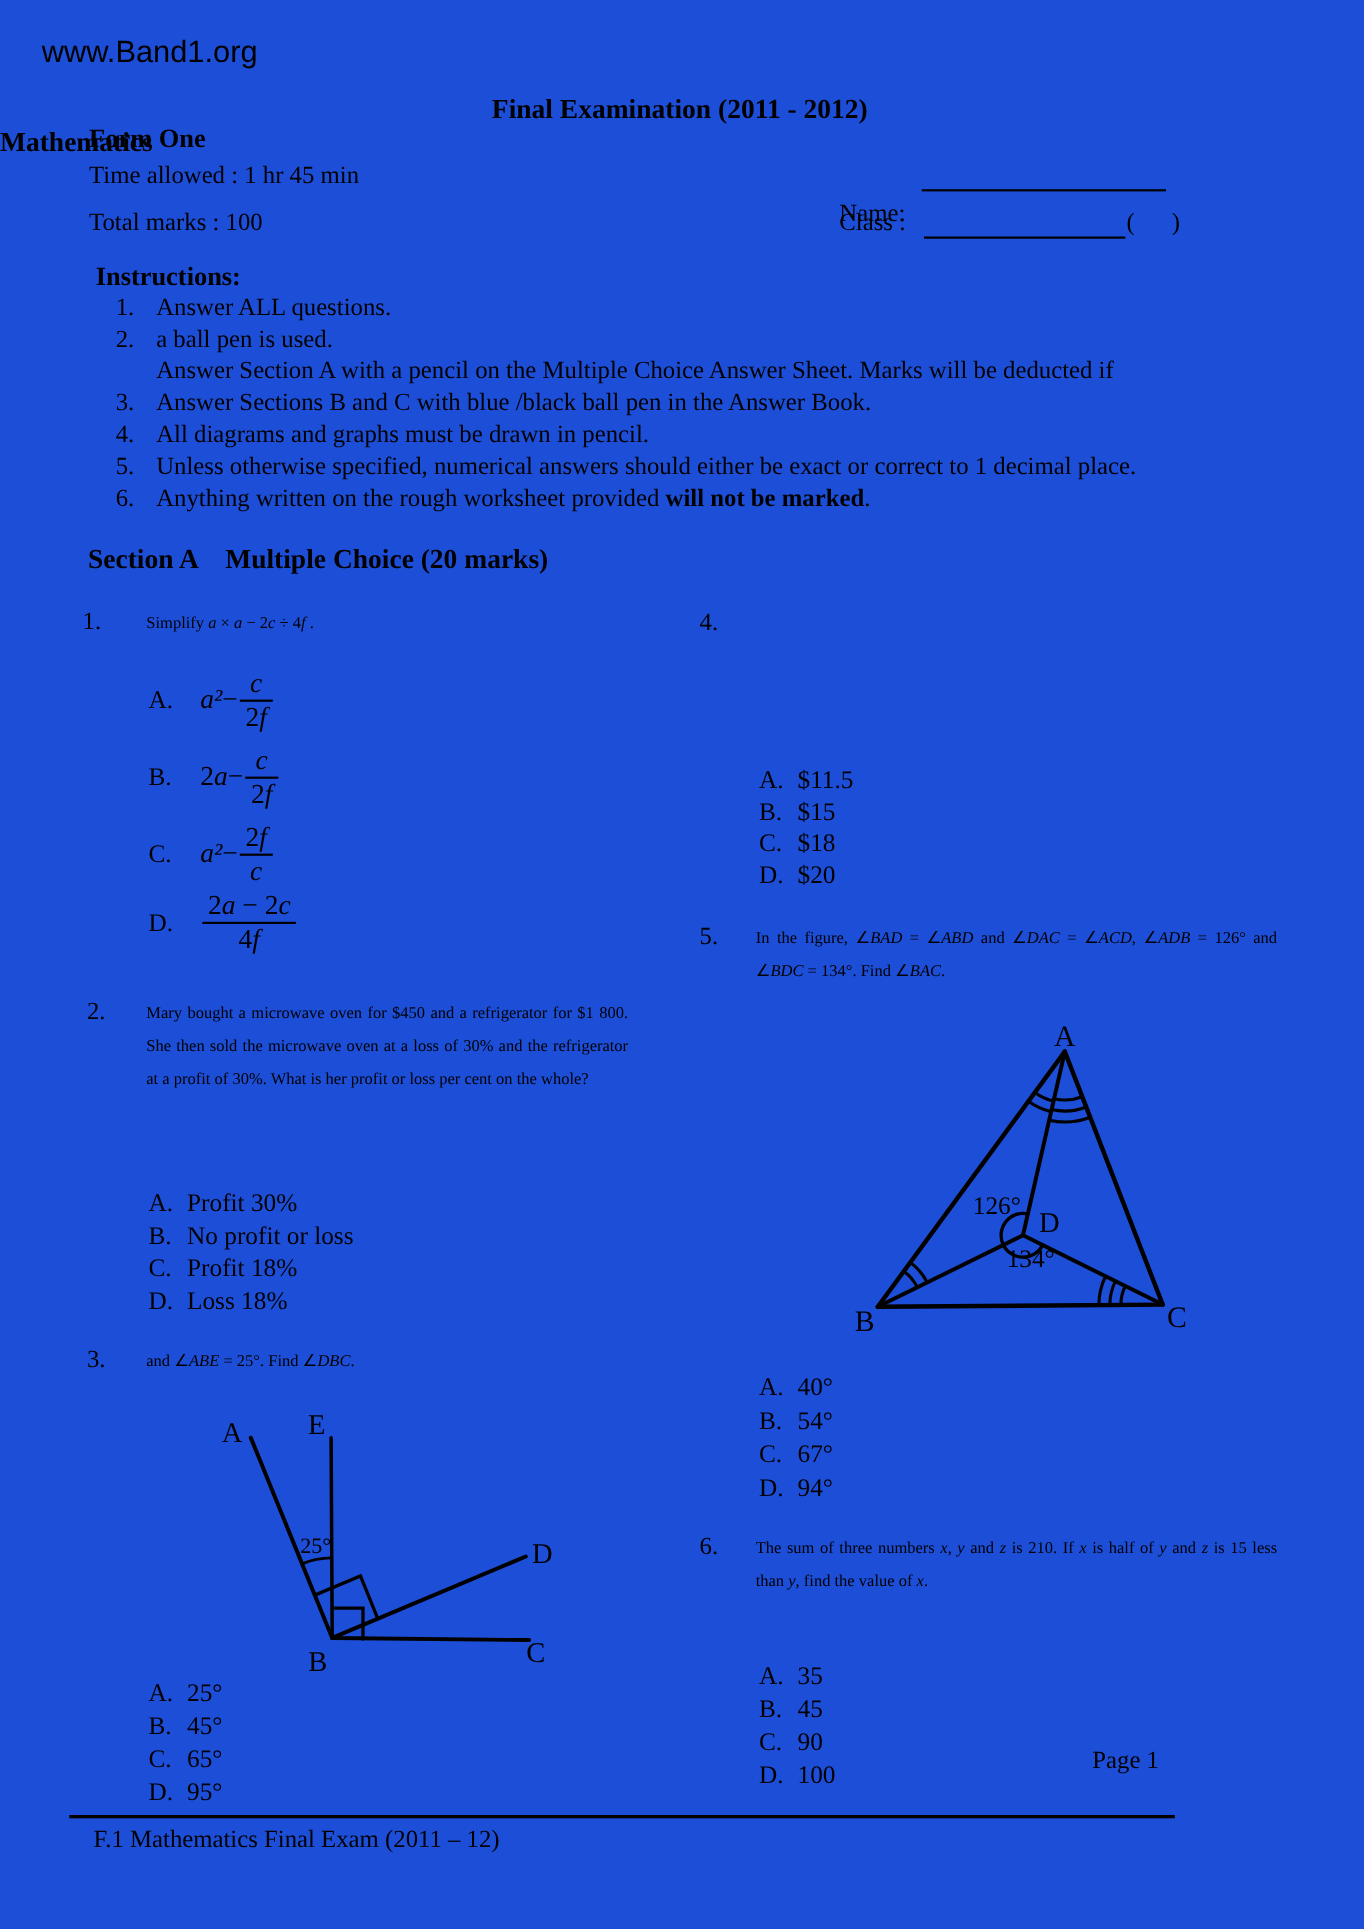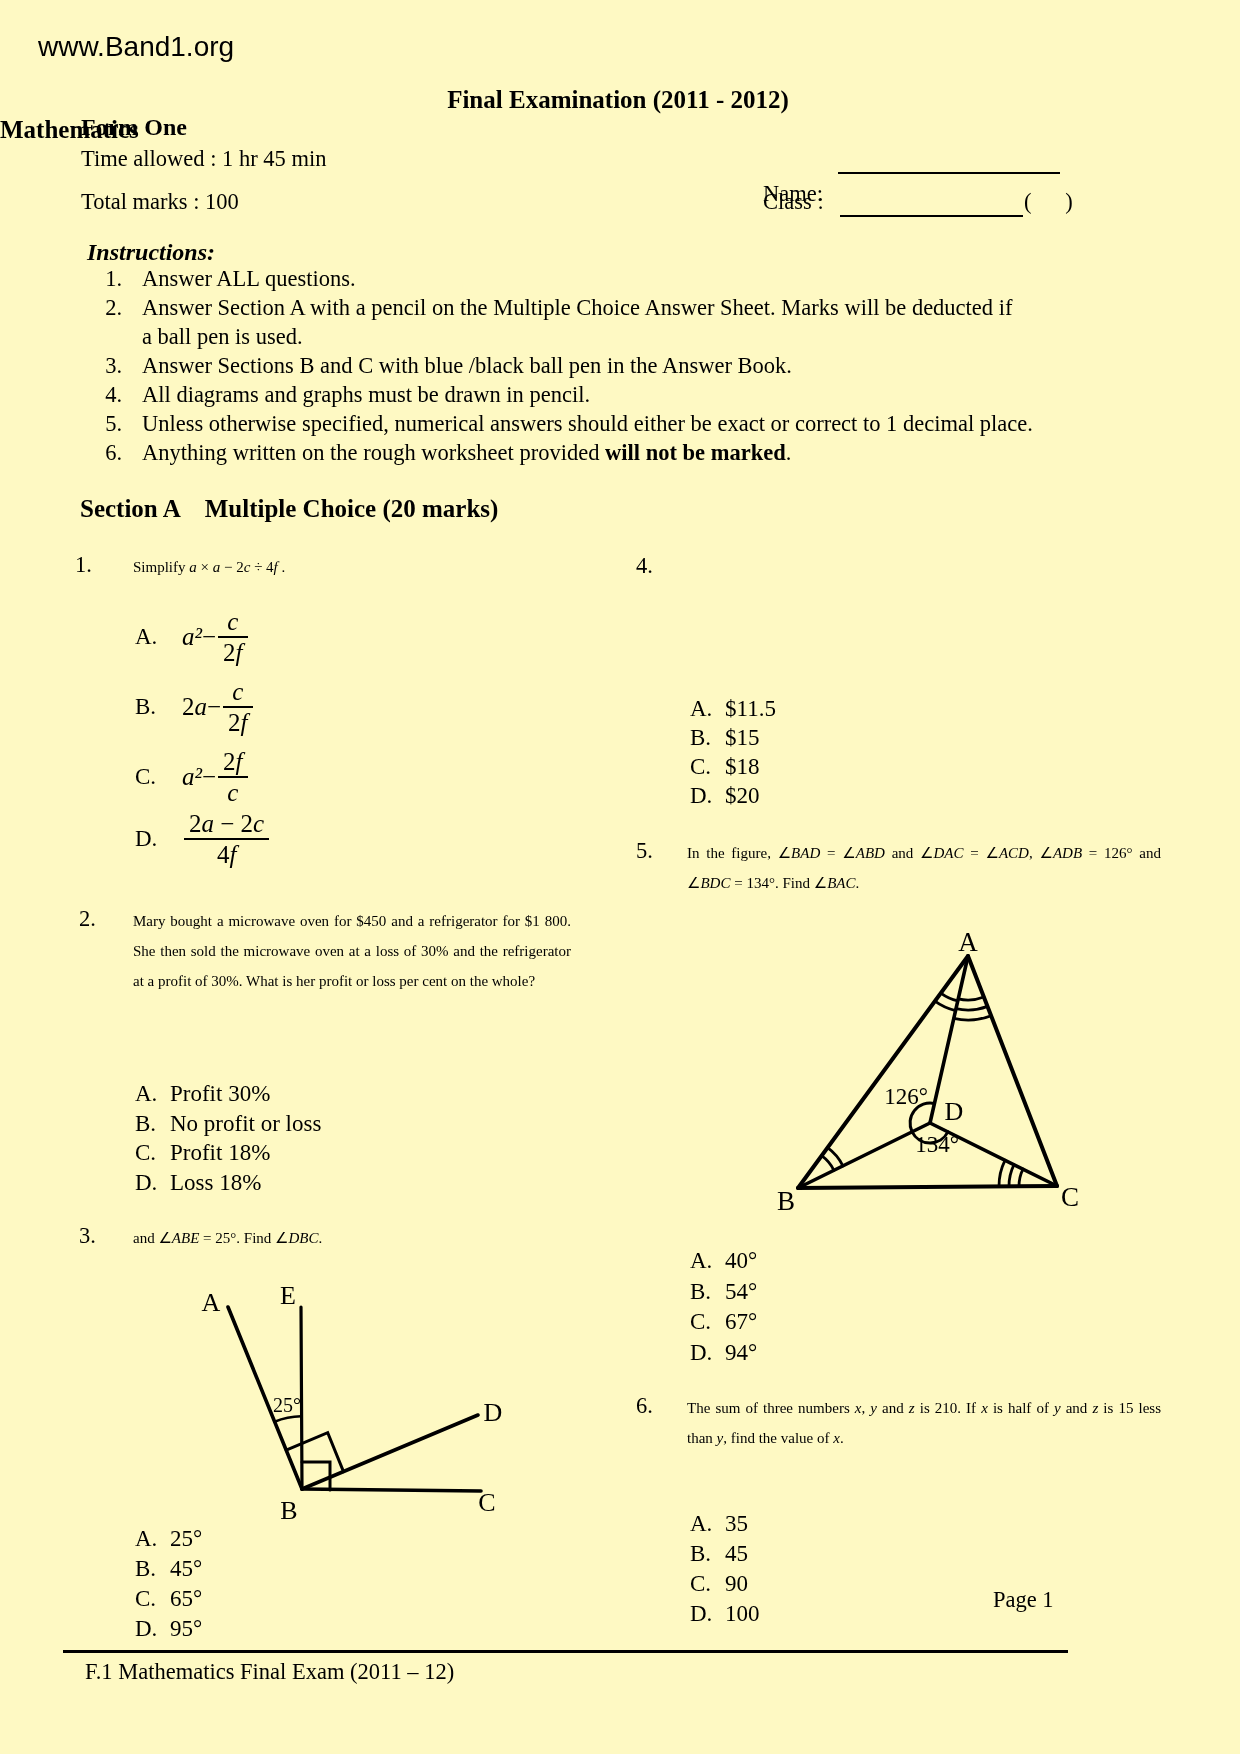--- a/index.html
+++ b/index.html
@@ -1,16 +1,16 @@
 <!DOCTYPE html>
 <html><head>
 <meta charset="utf-8">
 <style>
   html,body{margin:0;padding:0;background:#e8e8e8;}
-  .page{position:relative;width:1240px;height:1754px;background:#fef9c3;
+  .page{position:relative;width:1240px;height:1754px;background:#1d4ed8;
         font-family:"Liberation Serif",serif;color:#000;overflow:hidden;}
   .abs{position:absolute;}
   .bold{font-weight:bold;}
   .mi{font-style:italic;}
   .site{font-family:"Liberation Sans",sans-serif;font-size:28px;}
   .title{width:1236px;text-align:center;font-size:25px;font-weight:bold;}
   .subject{width:1204px;font-size:25px;font-weight:bold;}
   .h-left{font-size:24px;}
   .body-text{font-size:22.5px;}
   .blank{border-bottom:2px solid #000;display:inline-block;}
@@ -44,31 +44,31 @@
   <div class="abs h-left bold" style="left:81px;top:114px;">Form One</div>
   <div class="abs subject" style="left:0;top:116px;">Mathematics</div>
   <div class="abs body-text" style="left:81px;top:146px;">Time allowed : 1 hr 45 min</div>
   <div class="abs body-text" style="left:763px;top:159px;margin-top:22px;">Name:</div>
   <span class="abs blank" style="left:838px;top:148px;width:222px;height:24px;"></span>
   <div class="abs body-text" style="left:81px;top:189px;">Total marks : 100</div>
   <div class="abs body-text" style="left:763px;top:189px;">Class :</div>
   <span class="abs blank" style="left:840px;top:191px;width:183px;height:24px;"></span>
   <div class="abs body-text" style="left:1024px;top:189px;">(   )</div>
 
-  <div class="abs ins-head" style="left:87px;top:239px;font-style:italic;">Instructions:</div>
+  <div class="abs ins-head" style="left:87px;top:239px;">Instructions:</div>
   <div class="abs" style="left:80px;top:264px;width:1080px;">
     <div class="ins-row">
       <span class="ins-num">1.</span>
       <span class="ins-body"><span>Answer ALL questions.</span></span>
     </div>
     <div class="ins-row">
       <span class="ins-num">2.</span>
       <span class="ins-body">
+        <span style="display:block;"><span>a ball pen is used.</span></span>
         <span style="display:block;"><span>Answer Section A with a pencil on the Multiple Choice Answer Sheet. Marks will be deducted if</span></span>
-        <span style="display:block;"><span>a ball pen is used.</span></span>
       </span>
     </div>
     <div class="ins-row">
       <span class="ins-num">3.</span>
       <span class="ins-body"><span>Answer Sections B and C with blue /black ball pen in the Answer Book.</span></span>
     </div>
     <div class="ins-row">
       <span class="ins-num">4.</span>
       <span class="ins-body"><span>All diagrams and graphs must be drawn in pencil.</span></span>
     </div>

